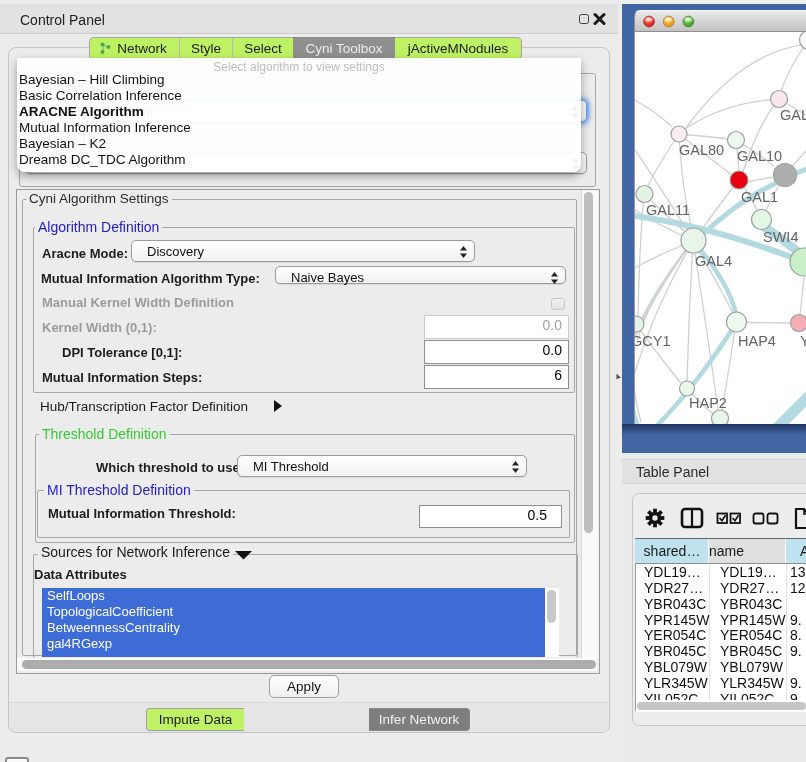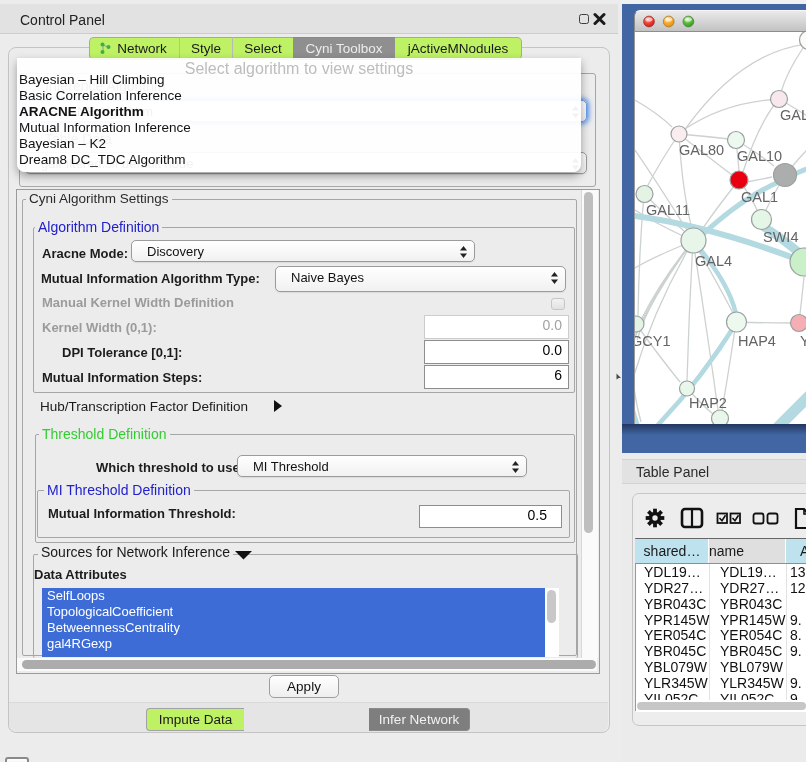--- a/index.html
+++ b/index.html
@@ -59,21 +59,21 @@
       </svg>
       <span style="margin-left:14px;">Network</span>
     </div>
     <div class="seg" style="left:90px;width:52px;border-top:1px solid #a7a7a7;border-bottom:1px solid #a7a7a7;border-left:1px solid #b9b9b9;">Style</div>
     <div class="seg" style="left:143px;width:60px;border-top:1px solid #a7a7a7;border-bottom:1px solid #a7a7a7;border-left:1px solid #b9b9b9;">Select</div>
     <div class="seg" style="left:204px;width:102px;border-top:1px solid #8a8a8a;border-bottom:1px solid #0369a1;background:#8f8f8f;color:#ececec;">Cyni Toolbox</div>
     <div class="seg" style="left:306px;width:126px;border:1px solid #a7a7a7;border-left:none;border-radius:0 5px 5px 0;">jActiveMNodules</div>
   </div>
 
   <div class="abs" style="left:17px;top:58px;width:564px;height:114px;background:rgba(255,255,255,0.94);border-radius:0 0 8px 8px;box-shadow:0 4px 10px rgba(0,0,0,0.35);"></div>
-  <div class="abs" style="left:17px;top:60px;width:564px;text-align:center;font-size:16px;color:#bdbdbd;">Select algorithm to view settings</div>
+  <div class="abs" style="left:17px;top:60px;width:564px;text-align:center;font-size:12px;color:#bdbdbd;">Select algorithm to view settings</div>
   <div class="abs" style="left:19px;top:72px;font-size:13.5px;color:#121212;line-height:16px;">
     Bayesian – Hill Climbing<br>
     Basic Correlation Inference<br>
     <b>ARACNE Algorithm</b><br>
     Mutual Information Inference<br>
     Bayesian – K2<br>
     Dream8 DC_TDC Algorithm
   </div>
 
   <div class="abs" style="left:16px;top:189px;width:582px;height:483px;border:1px solid #9a9a9a;background:#ececec;"></div>
@@ -93,21 +93,21 @@
   <div class="lbl" style="left:42px;top:246px;">Aracne Mode:</div>
   <div class="combo" style="left:131px;top:240px;width:344px;height:22px;">
     <span class="ct">Discovery</span>
     <svg class="stepper" width="9" height="14" viewBox="0 0 9 14">
         <path d="M4.5 1 L8 5.6 H1 Z" fill="#222"></path>
         <path d="M4.5 13 L1 8.4 H8 Z" fill="#222"></path>
       </svg>
   </div>
 
   <div class="lbl" style="left:41px;top:271px;">Mutual Information Algorithm Type:</div>
-  <div class="combo" style="left:275px;top:266px;width:291px;height:26px;">
+  <div class="combo" style="left:275px;top:266px;width:291px;height:18px;">
     <span class="ct">Naive Bayes</span>
     <svg class="stepper" width="9" height="14" viewBox="0 0 9 14">
         <path d="M4.5 1 L8 5.6 H1 Z" fill="#222"></path>
         <path d="M4.5 13 L1 8.4 H8 Z" fill="#222"></path>
       </svg>
   </div>
 
   <div class="lblg" style="left:42px;top:295px;">Manual Kernel Width Definition</div>
   <div class="abs" style="left:551px;top:298px;width:12px;height:10px;background:linear-gradient(#f2f2f2,#e2e2e2);border:1px solid #c6c6c6;border-radius:3px;"></div>
 

